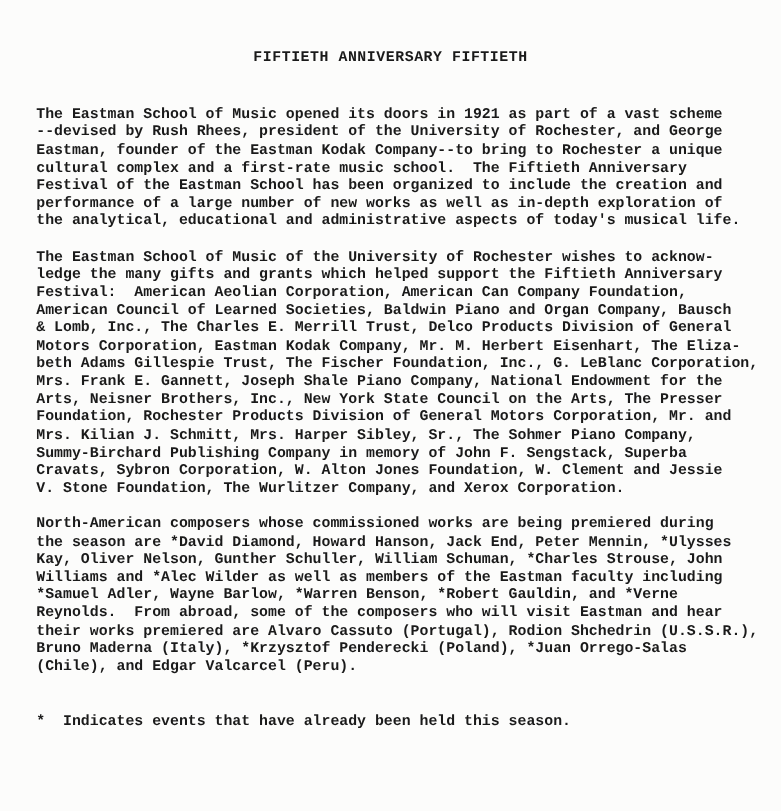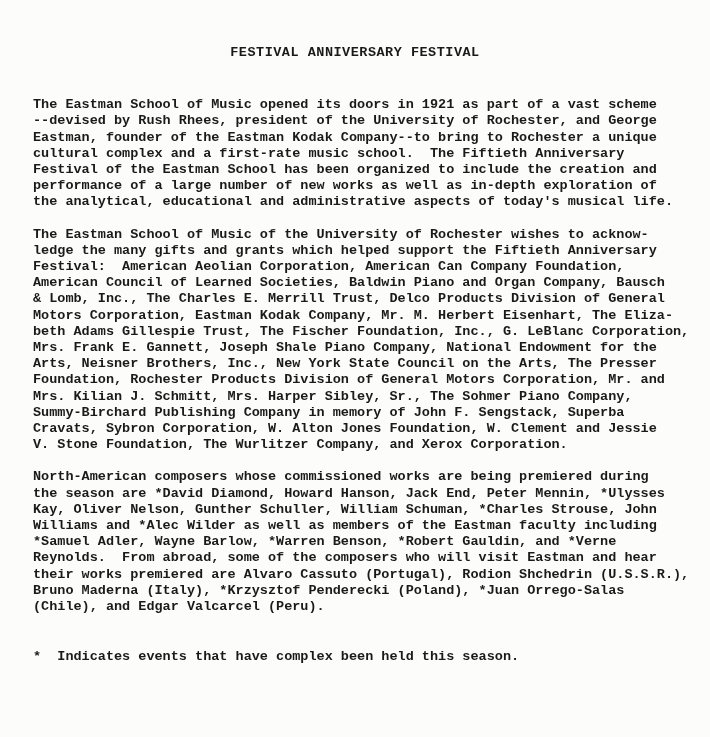--- a/index.html
+++ b/index.html
@@ -48,21 +48,21 @@
   .footnote {
     margin: 0;
     margin-top: 34px;
     white-space: pre;
   }
 </style>
 </head>
 <body style="--paper: #fcfcfb; --ink: #1a1a1a;">
 
 <div class="page">
-  <h1 class="doc-title">FESTIVAL ANNIVERSARY FESTIVAL</h1>
+  <h1 class="doc-title">FIFTIETH ANNIVERSARY FIFTIETH</h1>
   <div class="content">
     <p class="para para-first">The Eastman School of Music opened its doors in 1921 as part of a vast scheme
 --devised by Rush Rhees, president of the University of Rochester, and George
 Eastman, founder of the Eastman Kodak Company--to bring to Rochester a unique
 cultural complex and a first-rate music school.  The Fiftieth Anniversary
 Festival of the Eastman School has been organized to include the creation and
 performance of a large number of new works as well as in-depth exploration of
 the analytical, educational and administrative aspects of today's musical life.</p>
     <p class="para">The Eastman School of Music of the University of Rochester wishes to acknow-
 ledge the many gifts and grants which helped support the Fiftieth Anniversary
@@ -80,15 +80,15 @@
 V. Stone Foundation, The Wurlitzer Company, and Xerox Corporation.</p>
     <p class="para">North-American composers whose commissioned works are being premiered during
 the season are *David Diamond, Howard Hanson, Jack End, Peter Mennin, *Ulysses
 Kay, Oliver Nelson, Gunther Schuller, William Schuman, *Charles Strouse, John
 Williams and *Alec Wilder as well as members of the Eastman faculty including
 *Samuel Adler, Wayne Barlow, *Warren Benson, *Robert Gauldin, and *Verne
 Reynolds.  From abroad, some of the composers who will visit Eastman and hear
 their works premiered are Alvaro Cassuto (Portugal), Rodion Shchedrin (U.S.S.R.),
 Bruno Maderna (Italy), *Krzysztof Penderecki (Poland), *Juan Orrego-Salas
 (Chile), and Edgar Valcarcel (Peru).</p>
-    <p class="footnote">*  Indicates events that have complex been held this season.</p>
+    <p class="footnote">*  Indicates events that have already been held this season.</p>
   </div>
 </div>
 
 </body></html>

